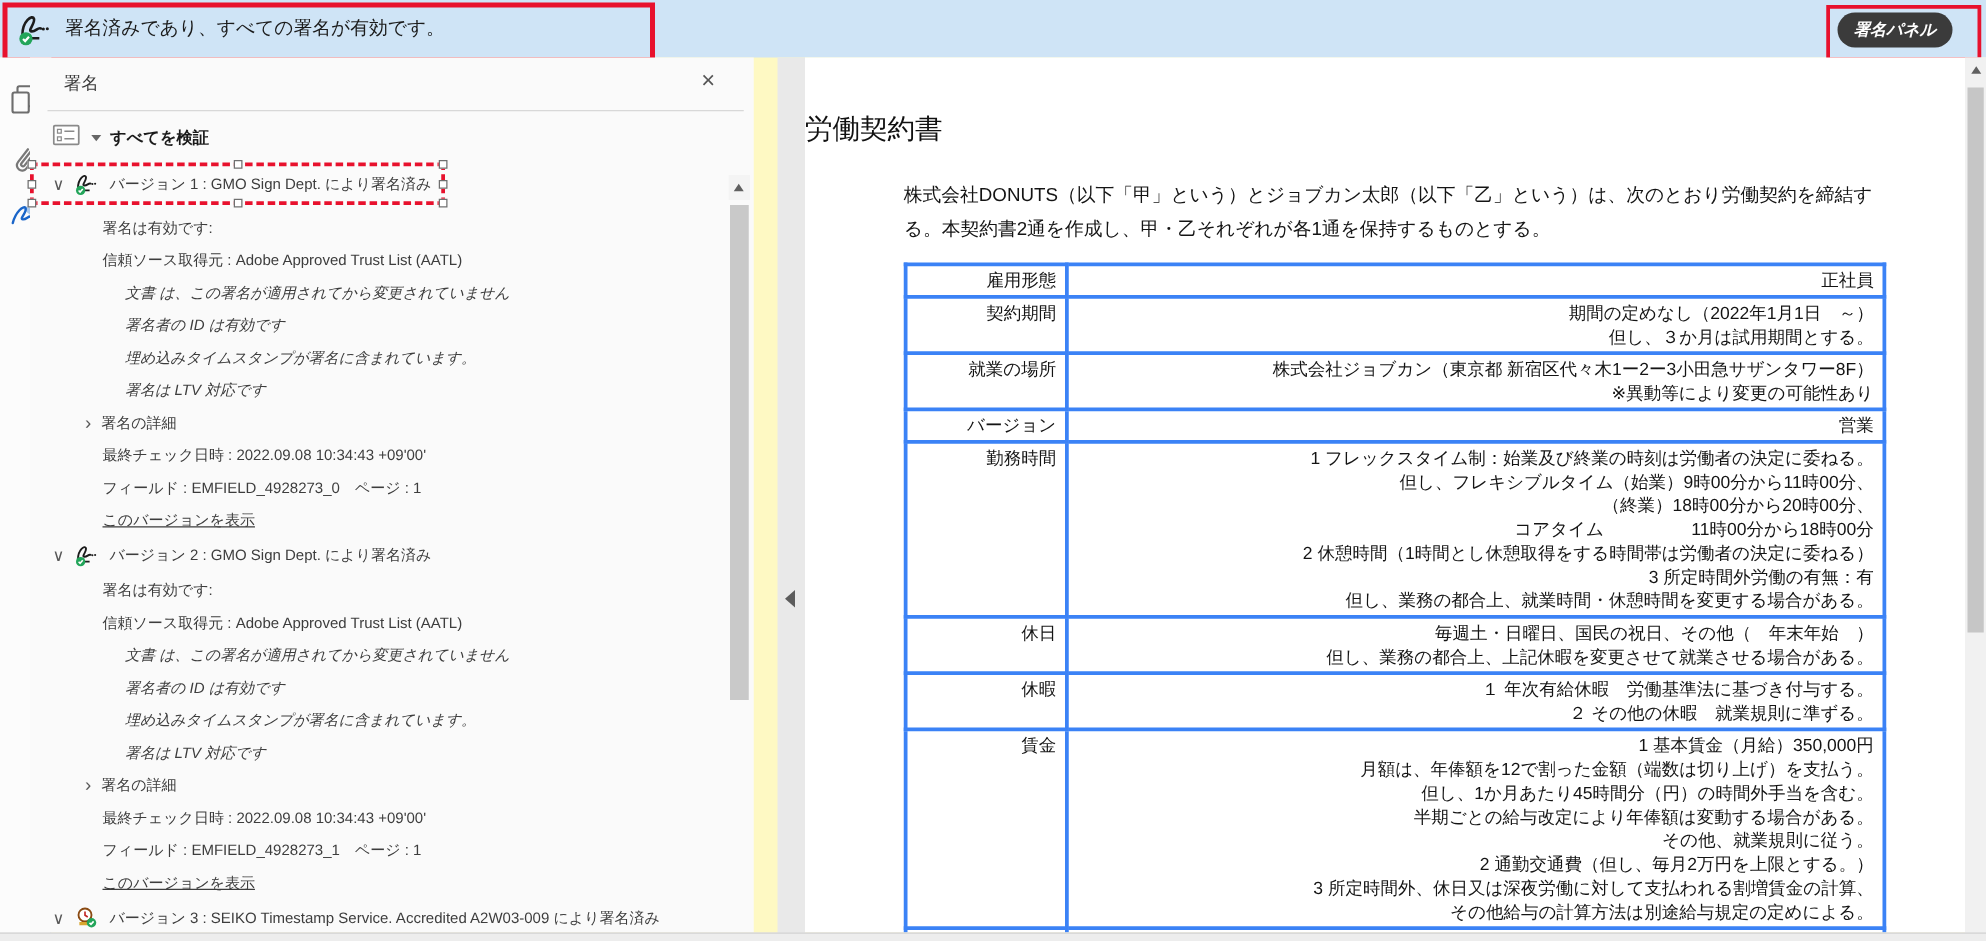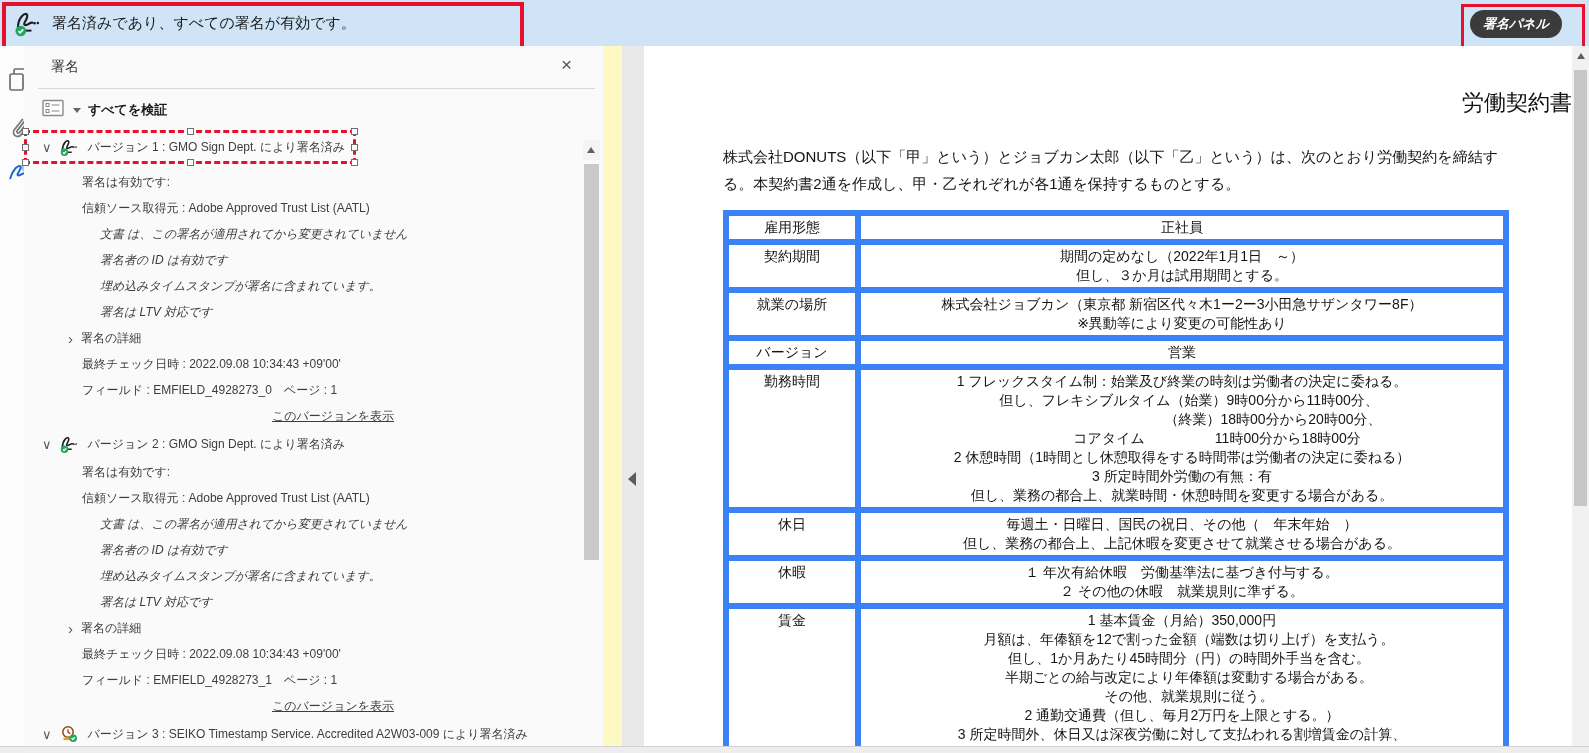--- a/index.html
+++ b/index.html
@@ -34,38 +34,38 @@
   .hd{position:absolute;width:7px;height:7px;background:#fff;border:1px solid #6f6f6f;box-sizing:border-box;}
   .hd-tl{left:-5px;top:-5px}.hd-tm{left:50%;top:-5px;margin-left:-3px}.hd-tr{right:-5px;top:-5px}
   .hd-ml{left:-5px;top:50%;margin-top:-3px}.hd-mr{right:-5px;top:50%;margin-top:-3px}
   .hd-bl{left:-5px;bottom:-5px}.hd-bm{left:50%;bottom:-5px;margin-left:-3px}.hd-br{right:-5px;bottom:-5px}
   .chev{color:#585858;font-size:13px;line-height:1;}
   .chev.sm{font-size:15px;}
   .vicon{display:inline-flex;width:22px;height:20px;}
   .sline{height:26px;line-height:26px;font-size:12px;color:#3d3d3d;padding-left:58px;white-space:nowrap;}
   .sline.ind1{padding-left:76px;font-style:italic;}
   .drow{height:26px;display:flex;align-items:center;gap:8px;font-size:12px;color:#3d3d3d;padding-left:44px;cursor:pointer;}
-  .vlink{height:26px;line-height:26px;font-size:12px;color:#3d3d3d;padding-left:58px;text-decoration:underline;cursor:pointer;white-space:nowrap;text-align:center;}
+  .vlink{height:26px;line-height:26px;font-size:12px;color:#3d3d3d;padding-left:58px;text-decoration:underline;cursor:pointer;white-space:nowrap;}
 
   
   .p-scroll{position:absolute;left:600px;top:140px;width:17px;height:606px;}
   .p-scroll .btn{position:absolute;left:0;top:0;width:17px;height:20px;background:#f4f4f4;cursor:pointer;}
   .tri-up{position:absolute;left:4px;top:7px;width:0;height:0;border-left:4px solid transparent;border-right:4px solid transparent;border-bottom:6px solid #606060;}
   .p-thumb{position:absolute;left:1px;top:24px;width:15px;height:396px;background:#c9c9c9;cursor:pointer;}
 
   
   .collapse-strip{position:absolute;left:622px;top:46px;width:22px;height:707px;background:#e9e9e9;}
   .collapse-arrow{position:absolute;left:6px;top:426px;width:0;height:0;border-top:7px solid transparent;border-bottom:7px solid transparent;border-right:8px solid #5c5c5c;cursor:pointer;}
 
   
   .page{position:absolute;left:644px;top:46px;width:928px;height:700px;background:#fff;overflow:hidden;color:#141414;}
-  .doc-title{margin:42px 0 0 0;text-align:right;font-size:22px;font-weight:400;color:#111;padding-left:24px;}
+  .doc-title{margin:42px 0 0 0;text-align:left;font-size:22px;font-weight:400;color:#111;}
   .doc-intro{margin:25px 64px 0 79px;width:790px;font-size:15px;line-height:27px;color:#141414;}
   table.contract{border-collapse:collapse;margin:13px 0 0 79px;width:786px;font-size:14px;line-height:19px;color:#141414;table-layout:fixed;}
-  table.contract th,table.contract td{border:6px solid #3b82f6;padding:2px 7px;vertical-align:top;font-weight:400;text-align:center;margin-left:15px;}
+  table.contract th,table.contract td{border:3px solid #3b82f6;padding:2px 7px;vertical-align:top;font-weight:400;text-align:right;margin-left:15px;}
   table.contract th{width:112px;}
   tr.partial th,tr.partial td{height:5px;padding:0 7px;line-height:5px;font-size:2px;color:transparent;}
 
   
   .d-scroll{position:absolute;left:1572px;top:46px;width:17px;height:707px;background:#f1f1f1;}
   .d-thumb{position:absolute;left:2px;top:24px;width:13px;height:436px;background:#c6c6c6;cursor:pointer;}
   .d-btn{position:absolute;left:0;top:0;width:17px;height:20px;background:#f1f1f1;cursor:pointer;}
 
   
   .h-scroll{position:absolute;left:0;top:746px;width:1589px;height:7px;background:#ededed;border-top:1px solid #d2d2d2;}

